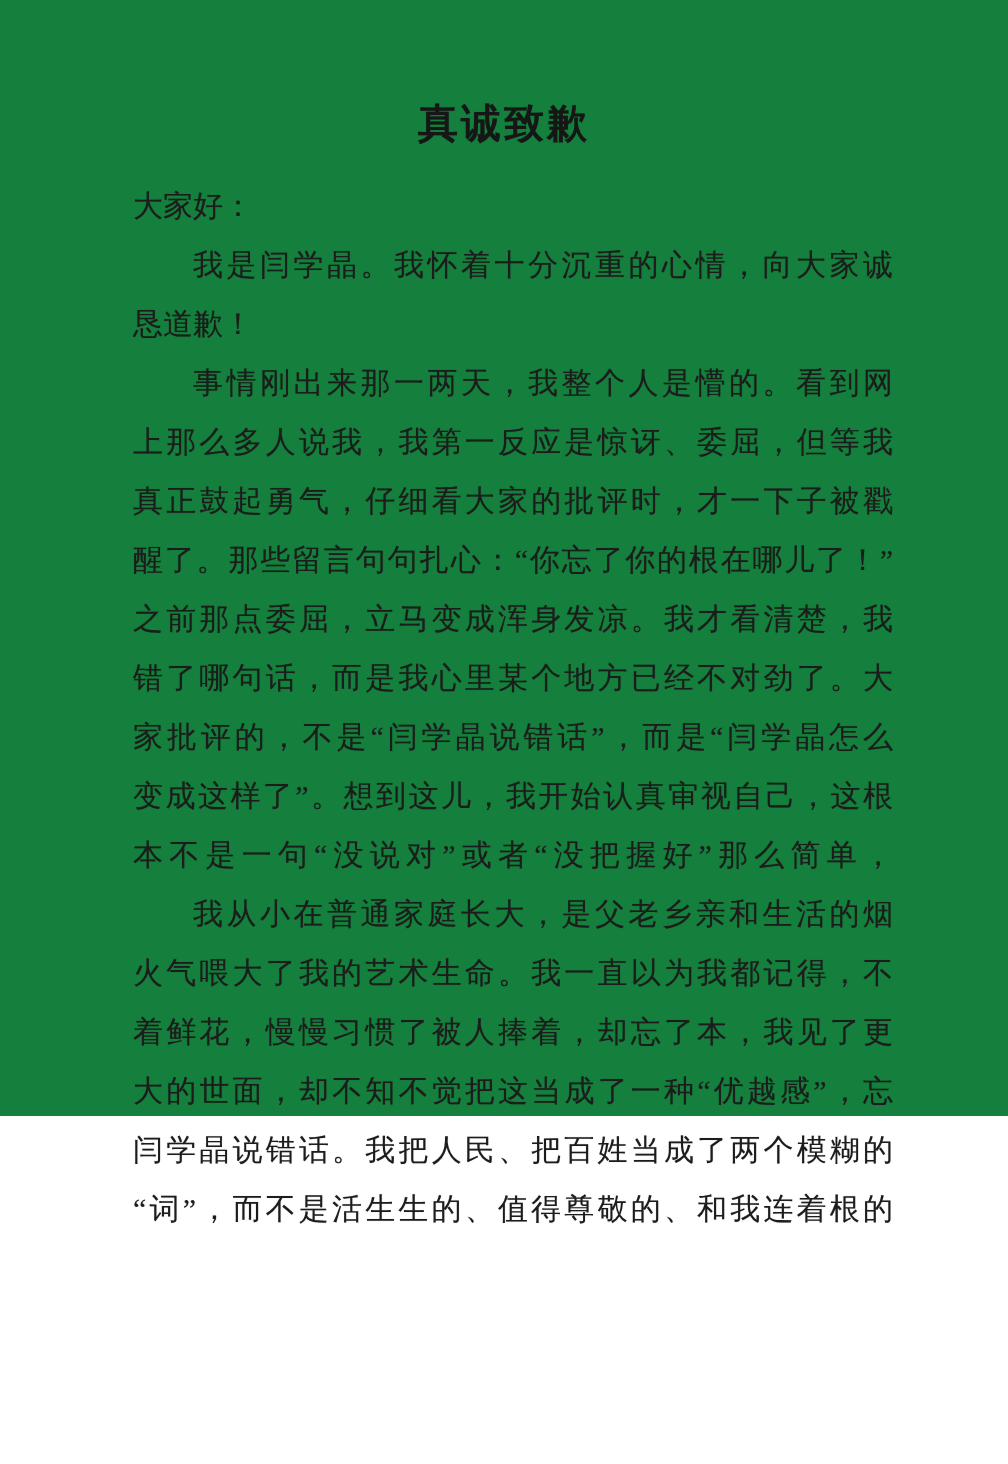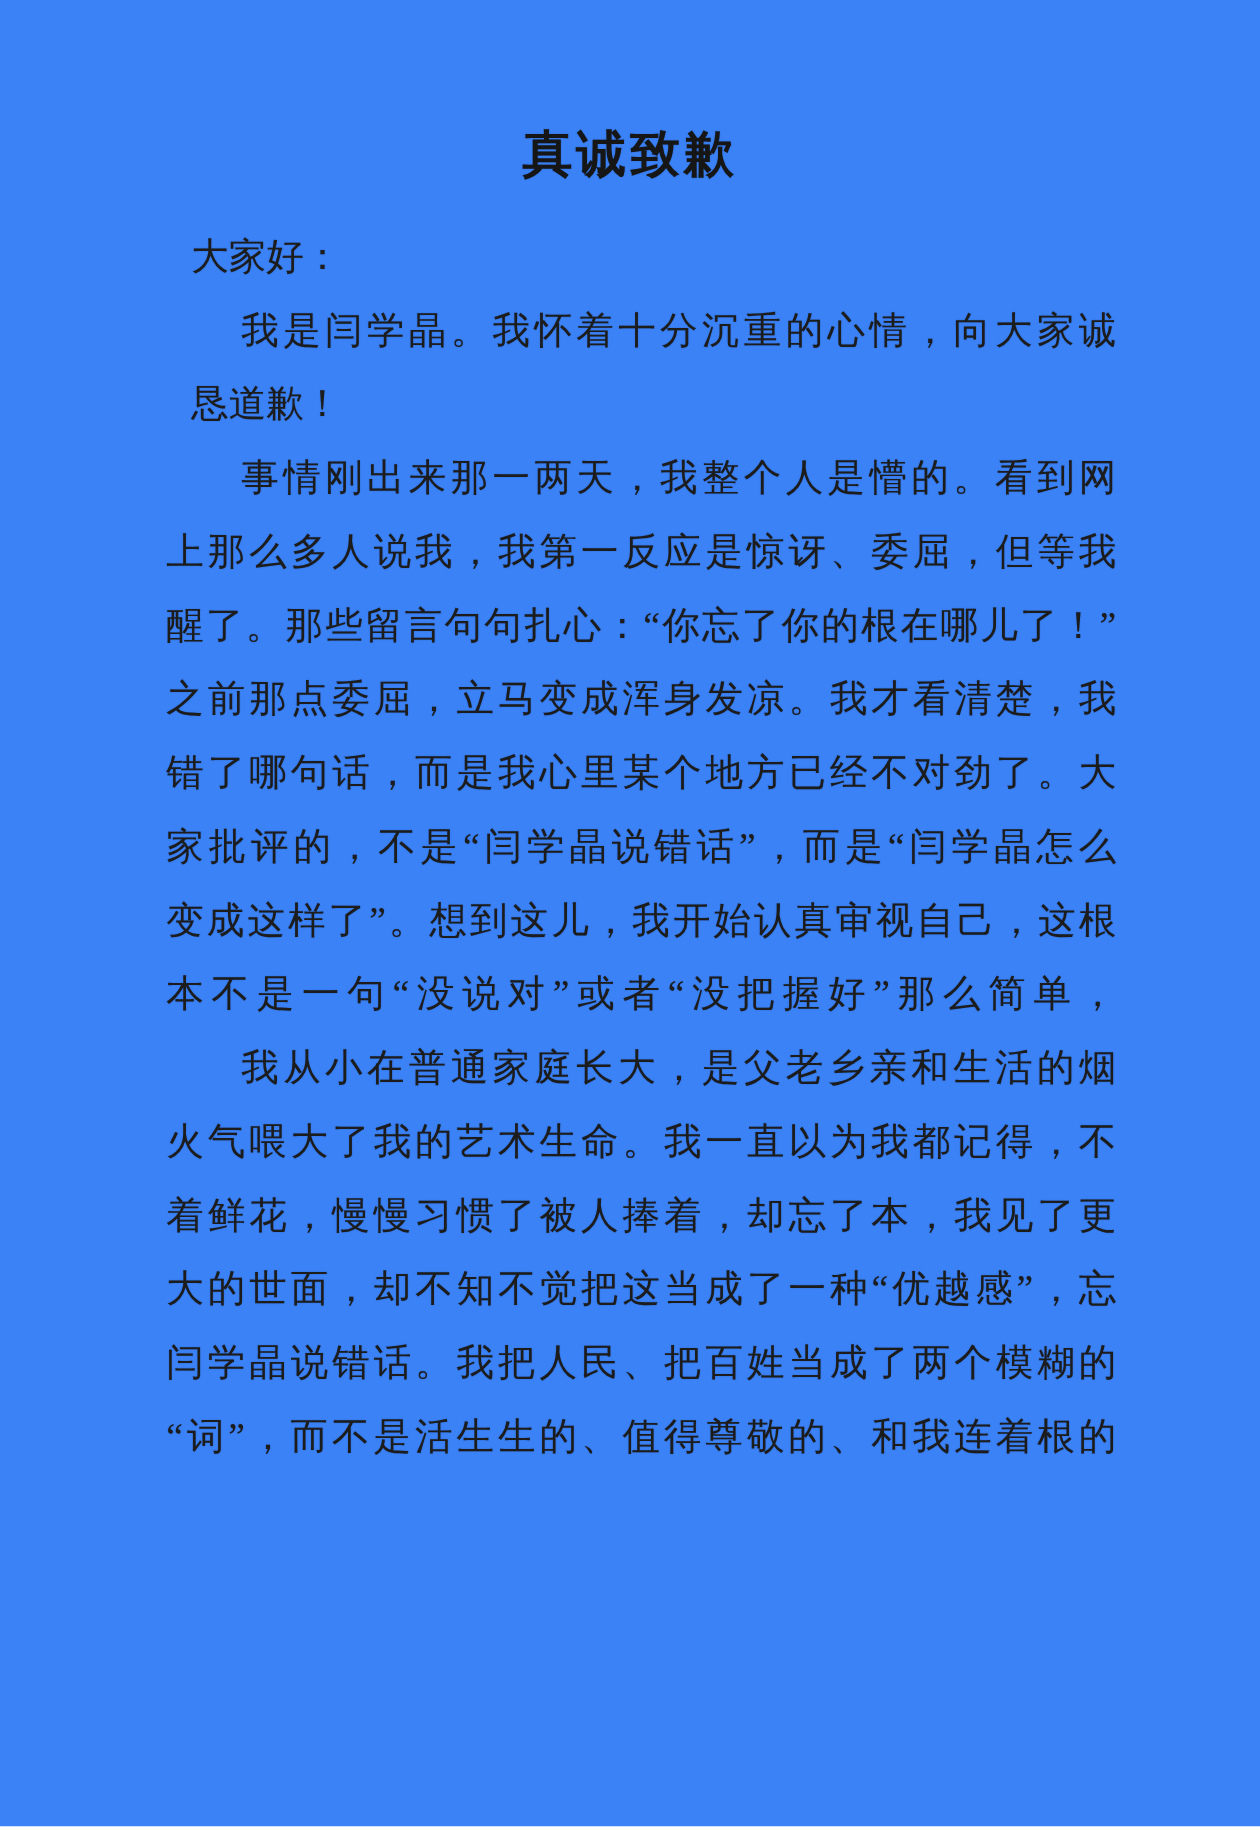--- a/index.html
+++ b/index.html
@@ -9,23 +9,23 @@
   }
   body {
     width: 1008px;
     height: 1464px;
     overflow: hidden;
     font-family: "Liberation Serif", serif;
   }
   .page {
     box-sizing: border-box;
     width: 1008px;
-    height: 1461px;
+    height: 1116px;
     padding-top: 96px;
-    background: #3b82f6;
+    background: #15803d;
   }
   .title {
     width: 1008px;
     text-align: center;
     font-size: 40px;
     font-weight: 700;
     line-height: 56px;
     letter-spacing: 3px;
     color: #161616;
     margin: 0 0 24px 0;
@@ -45,37 +45,37 @@
     overflow: visible;
     text-shadow: 0 0 1px rgba(0,0,0,0.30);
   }
   .fill {
     text-align: justify;
     text-align-last: justify;
   }
   .plain {
     text-align: center;
     text-align-last: left;
-    margin-left: 20px;
   }
   .indent {
     text-indent: 2em;
   }
 </style>
 </head>
 <body>
 
 <div class="page">
   <h1 class="title"><span>真诚致歉</span></h1>
   <div class="letter-body">
     <div class="line plain">大家好：</div>
     <div class="line fill indent">我是闫学晶。我怀着十分沉重的心情，向大家诚</div>
     <div class="line plain">恳道歉！</div>
     <div class="line fill indent">事情刚出来那一两天，我整个人是懵的。看到网</div>
     <div class="line fill">上那么多人说我，我第一反应是惊讶、委屈，但等我</div>
+    <div class="line fill">真正鼓起勇气，仔细看大家的批评时，才一下子被戳</div>
     <div class="line fill">醒了。那些留言句句扎心：“你忘了你的根在哪儿了！”</div>
     <div class="line fill">之前那点委屈，立马变成浑身发凉。我才看清楚，我</div>
     <div class="line fill">错了哪句话，而是我心里某个地方已经不对劲了。大</div>
     <div class="line fill">家批评的，不是“闫学晶说错话”，而是“闫学晶怎么</div>
     <div class="line fill">变成这样了”。想到这儿，我开始认真审视自己，这根</div>
     <div class="line fill">本不是一句“没说对”或者“没把握好”那么简单，</div>
     <div class="line fill indent">我从小在普通家庭长大，是父老乡亲和生活的烟</div>
     <div class="line fill">火气喂大了我的艺术生命。我一直以为我都记得，不</div>
     <div class="line fill">着鲜花，慢慢习惯了被人捧着，却忘了本，我见了更</div>
     <div class="line fill">大的世面，却不知不觉把这当成了一种“优越感”，忘</div>

